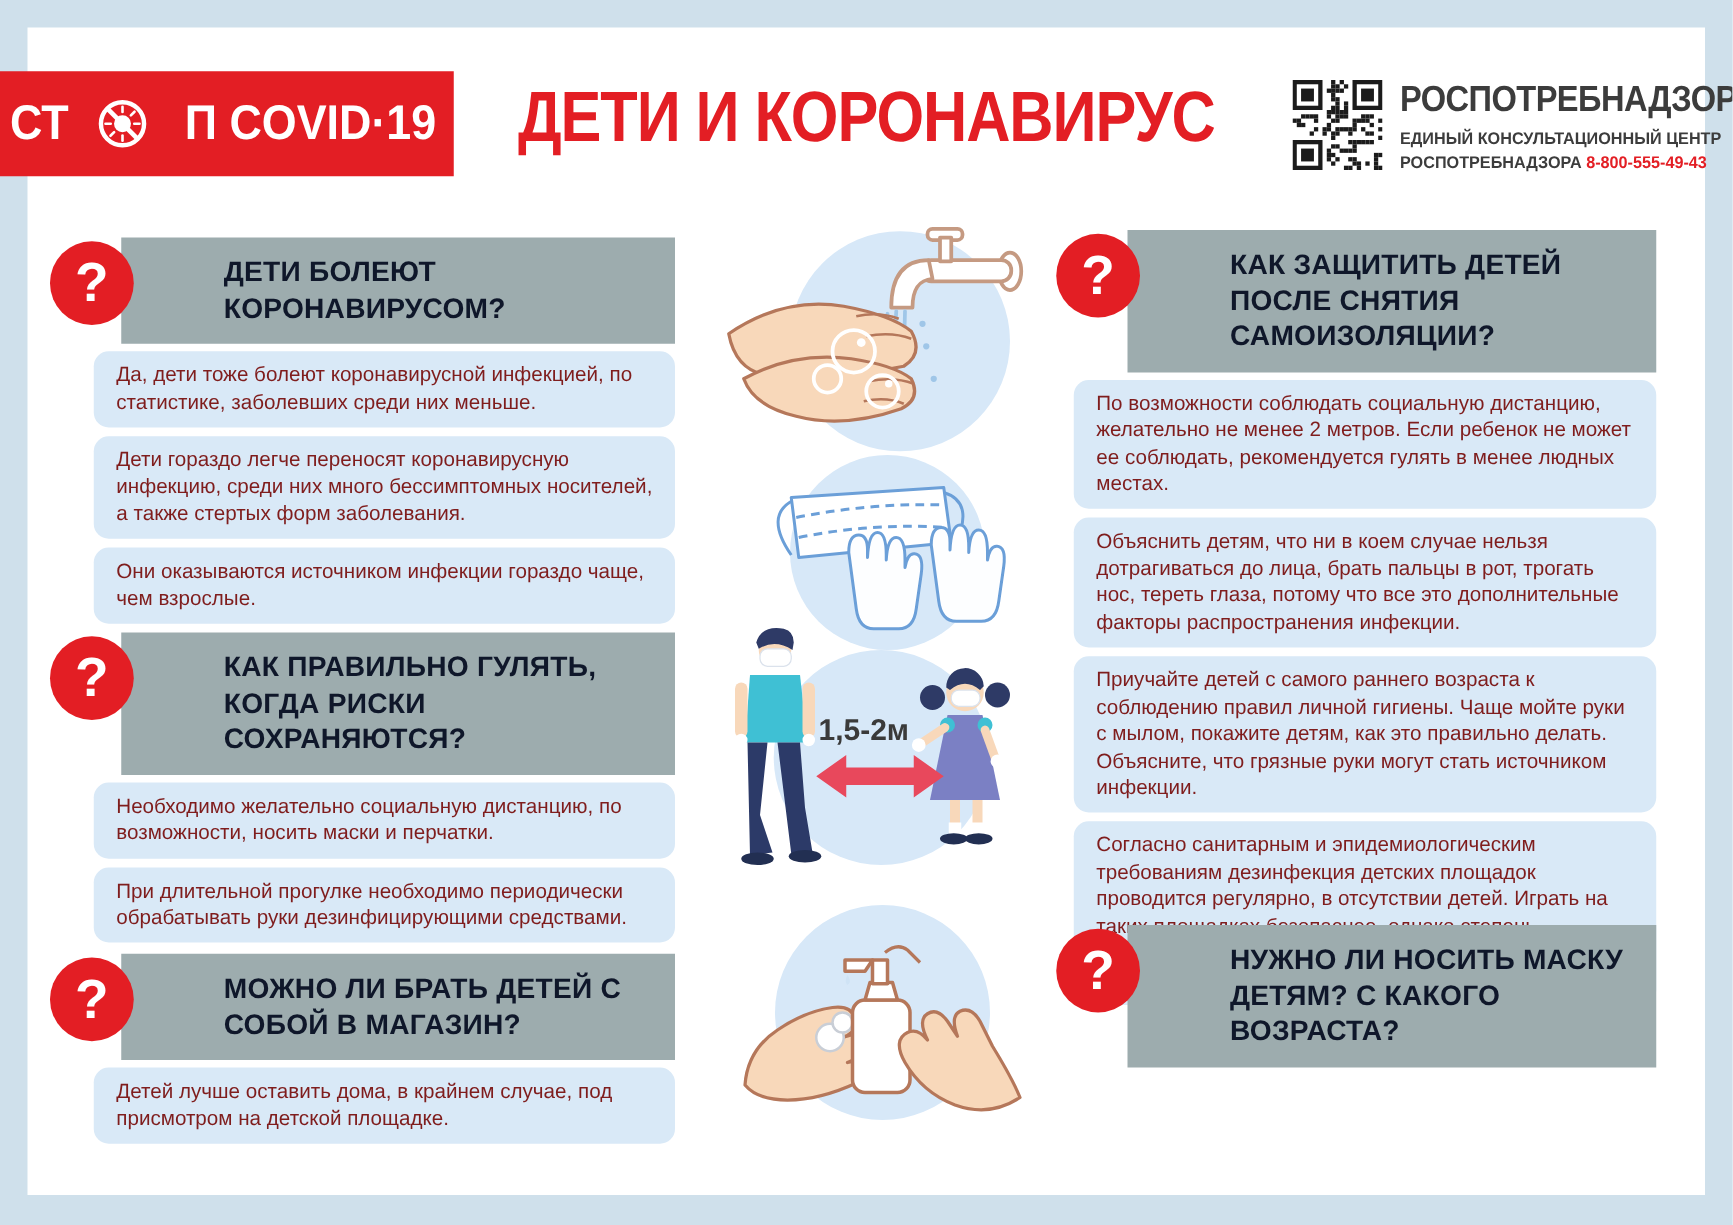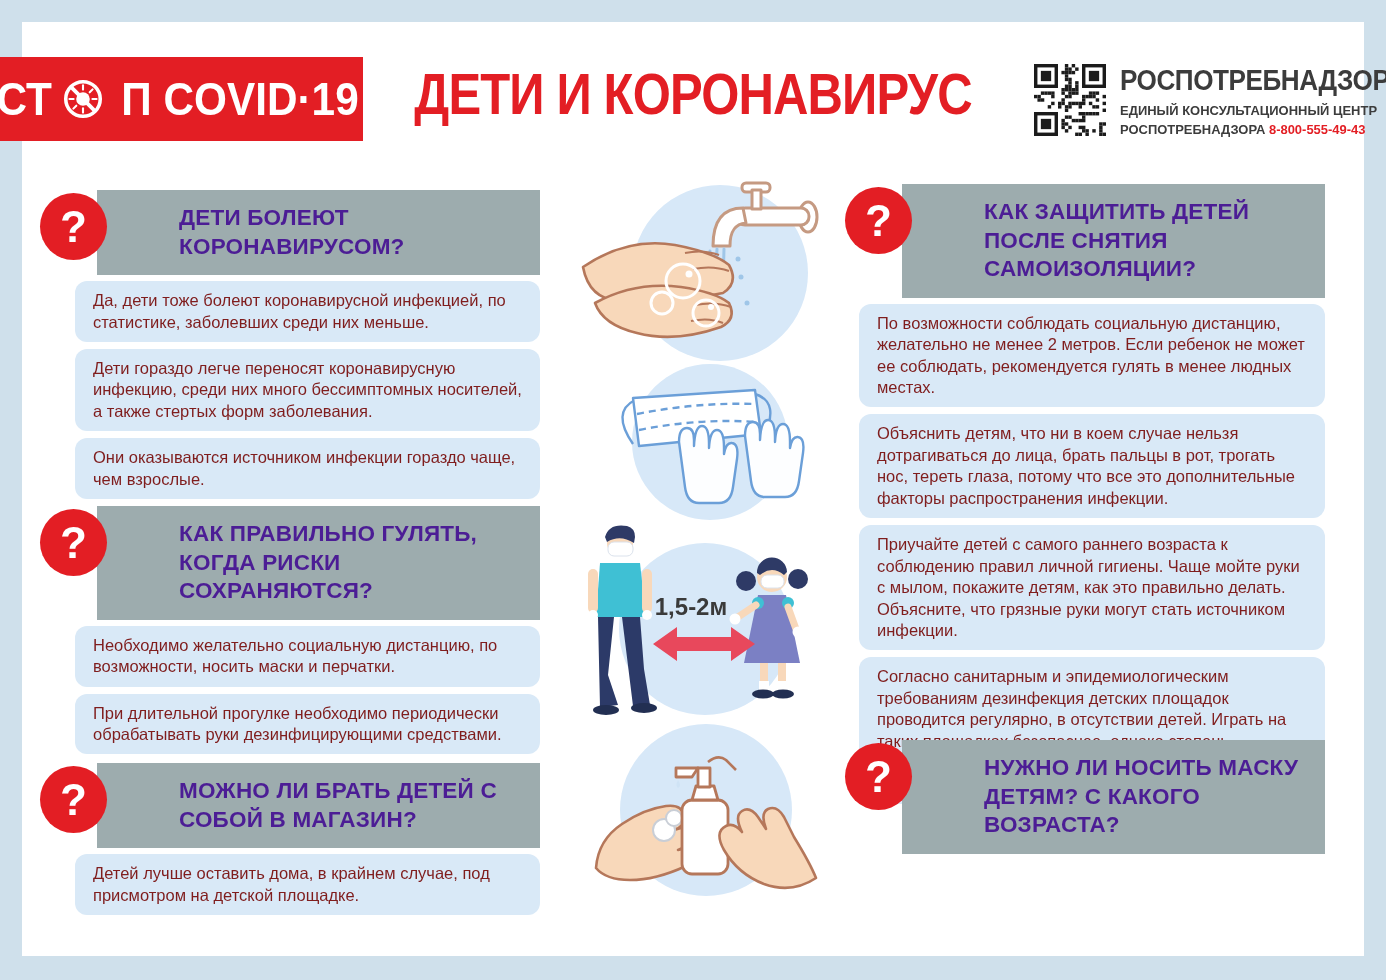--- a/index.html
+++ b/index.html
@@ -2,41 +2,41 @@
 <html lang="ru"><head>
 <meta charset="utf-8">
 <style>
   html,body{margin:0;padding:0;}
   body{font-family:"Liberation Sans",sans-serif;background:#cfe0eb;}
   .page{position:relative;width:1386px;height:980px;background:#cfe0eb;overflow:hidden;}
   .sheet{position:absolute;left:22px;top:22px;right:22px;bottom:24px;background:#ffffff;}
 
   
   .stop-banner{position:absolute;left:0;top:57px;width:363px;height:84px;background:#e31e24;
-    display:flex;align-items:center;justify-content:center;gap:5px;color:#fff;
-    font-weight:bold;font-size:46px;letter-spacing:0;white-space:nowrap;}
+    display:flex;align-items:center;justify-content:center;gap:18px;color:#fff;
+    font-weight:bold;font-size:39px;letter-spacing:0;white-space:nowrap;}
   .stop-banner .txt{display:inline-block;transform:scaleX(.92);}
   .title-wrap{position:absolute;left:0;right:0;top:66px;display:flex;justify-content:center;}
   .title{font-weight:bold;font-size:57px;line-height:1;color:#e31e24;transform:scaleX(.86);
     letter-spacing:-1px;white-space:nowrap;}
   .agency{position:absolute;left:1034px;top:64px;display:flex;gap:14px;align-items:flex-start;}
   .agency-name{font-weight:bold;font-size:29px;color:#3c3c3c;transform:scaleX(.9);transform-origin:left;
     white-space:nowrap;letter-spacing:-.5px;}
   .agency-sub{margin-top:5px;font-weight:bold;font-size:13.5px;line-height:1.4;color:#3c3c3c;
     transform:scaleX(.96);transform-origin:left;white-space:nowrap;}
   .phone{color:#e31e24;}
 
   
   .section{position:absolute;}
   .sec-l{left:40px;width:500px;}
   .sec-r{left:845px;width:480px;}
   .q-circle{position:absolute;left:0;top:3px;width:67px;height:67px;border-radius:50%;
     background:#e31e24;color:#fff;font-size:44px;font-weight:bold;
     display:flex;align-items:center;justify-content:center;z-index:2;}
-  .q-bar{margin-left:57px;min-height:78px;box-sizing:border-box;background:#9dacae;color:#4c1d95;
+  .q-bar{margin-left:57px;min-height:78px;box-sizing:border-box;background:#9dacae;color:#0f172a;
     font-weight:bold;font-size:22.5px;line-height:1.27;padding:14px 16px 14px 82px;
     display:flex;flex-direction:column;justify-content:center;letter-spacing:.2px;}
   .answers{margin:6px 0 0 35px;}
   .sec-r .answers{margin-left:14px;}
   .answer{background:#d9e9f7;color:#7f1d1d;font-size:16.5px;line-height:1.3;
     padding:9px 18px;margin-bottom:7px;border-radius:12px;}
 
   
   .illus{position:absolute;}
   .dist-label{font-weight:bold;}
@@ -298,21 +298,21 @@
         <path d="M44 68 q60 -12 118 -8" fill="none" stroke-dasharray="7 5"></path>
       </g>
 
       <g fill="#fdfeff" stroke="#6b9fd8" stroke-width="2.4" stroke-linejoin="round" stroke-linecap="round">
         <path d="M84 80 q0 -14 8 -14 q7 0 7 12 l0 6 q1 -20 8 -20 q7 0 7 18 l0 4 q1 -18 8 -18 q7 0 7 18 l0 6 q2 -12 8 -11 q7 1 5 16 l-4 28 q-2 16 -14 16 l-20 0 q-12 0 -14 -16 z"></path>
         <path d="M150 74 q0 -14 8 -14 q7 0 7 12 l0 6 q1 -20 8 -20 q7 0 7 18 l0 4 q1 -18 8 -18 q7 0 7 18 l0 6 q2 -12 8 -11 q7 1 5 16 l-4 28 q-2 16 -14 16 l-20 0 q-12 0 -14 -16 z"></path>
       </g>
     </svg>
   </div>
 
-  <div class="illus" style="left:560px;top:511px;">
+  <div class="illus" style="left:560px;top:488px;">
     <svg width="290" height="210" viewBox="0 0 290 210">
       <circle cx="145" cy="118" r="86" fill="#d7e8f8"></circle>
 
       <g>
         <circle cx="60" cy="32" r="13" fill="#f8d8ba"></circle>
         <path d="M45 26 q4 -14 22 -11 q8 2 8 11 l-1 6 q-14 -9 -27 -1 z" fill="#2e3a66"></path>
         <rect x="48" y="31" width="25" height="14" rx="6" fill="#ffffff" stroke="#dbe2ec" stroke-width="1"></rect>
         <path d="M40 52 L80 52 L86 106 L36 106 Z" fill="#3fc0d4"></path>
         <rect x="28" y="58" width="10" height="44" rx="5" fill="#f8d8ba"></rect>
         <rect x="82" y="58" width="10" height="44" rx="5" fill="#f8d8ba"></rect>

